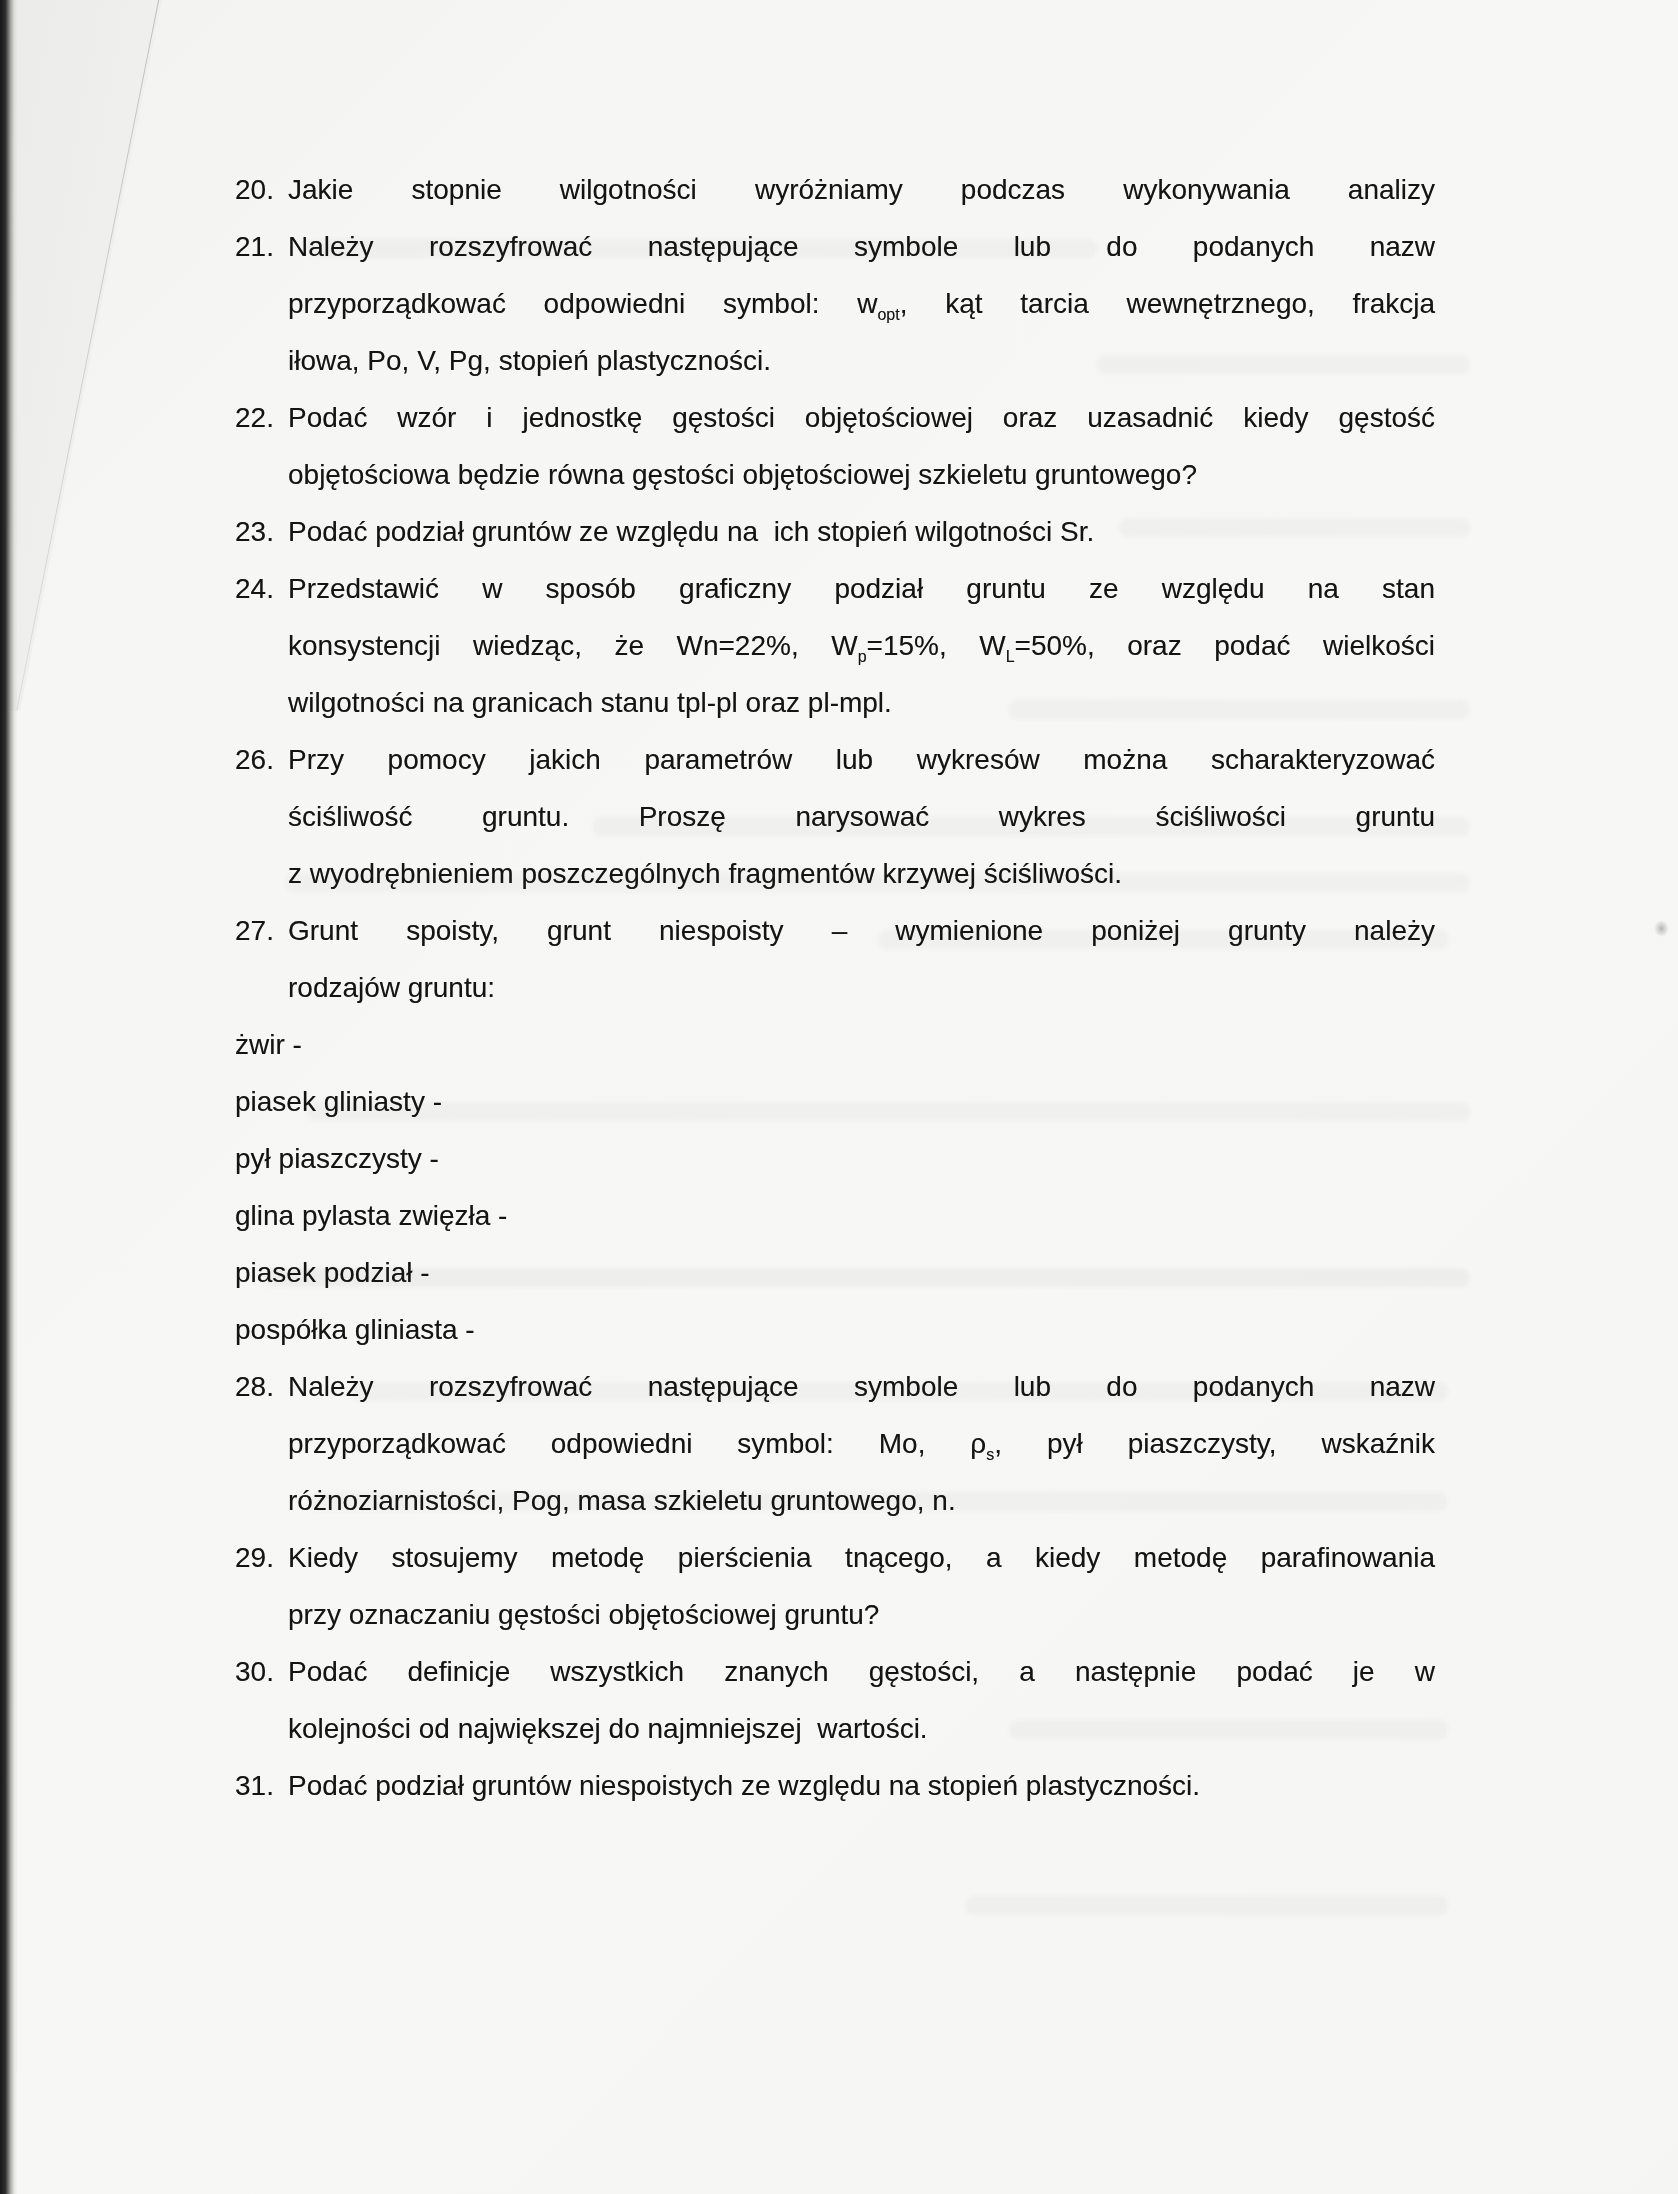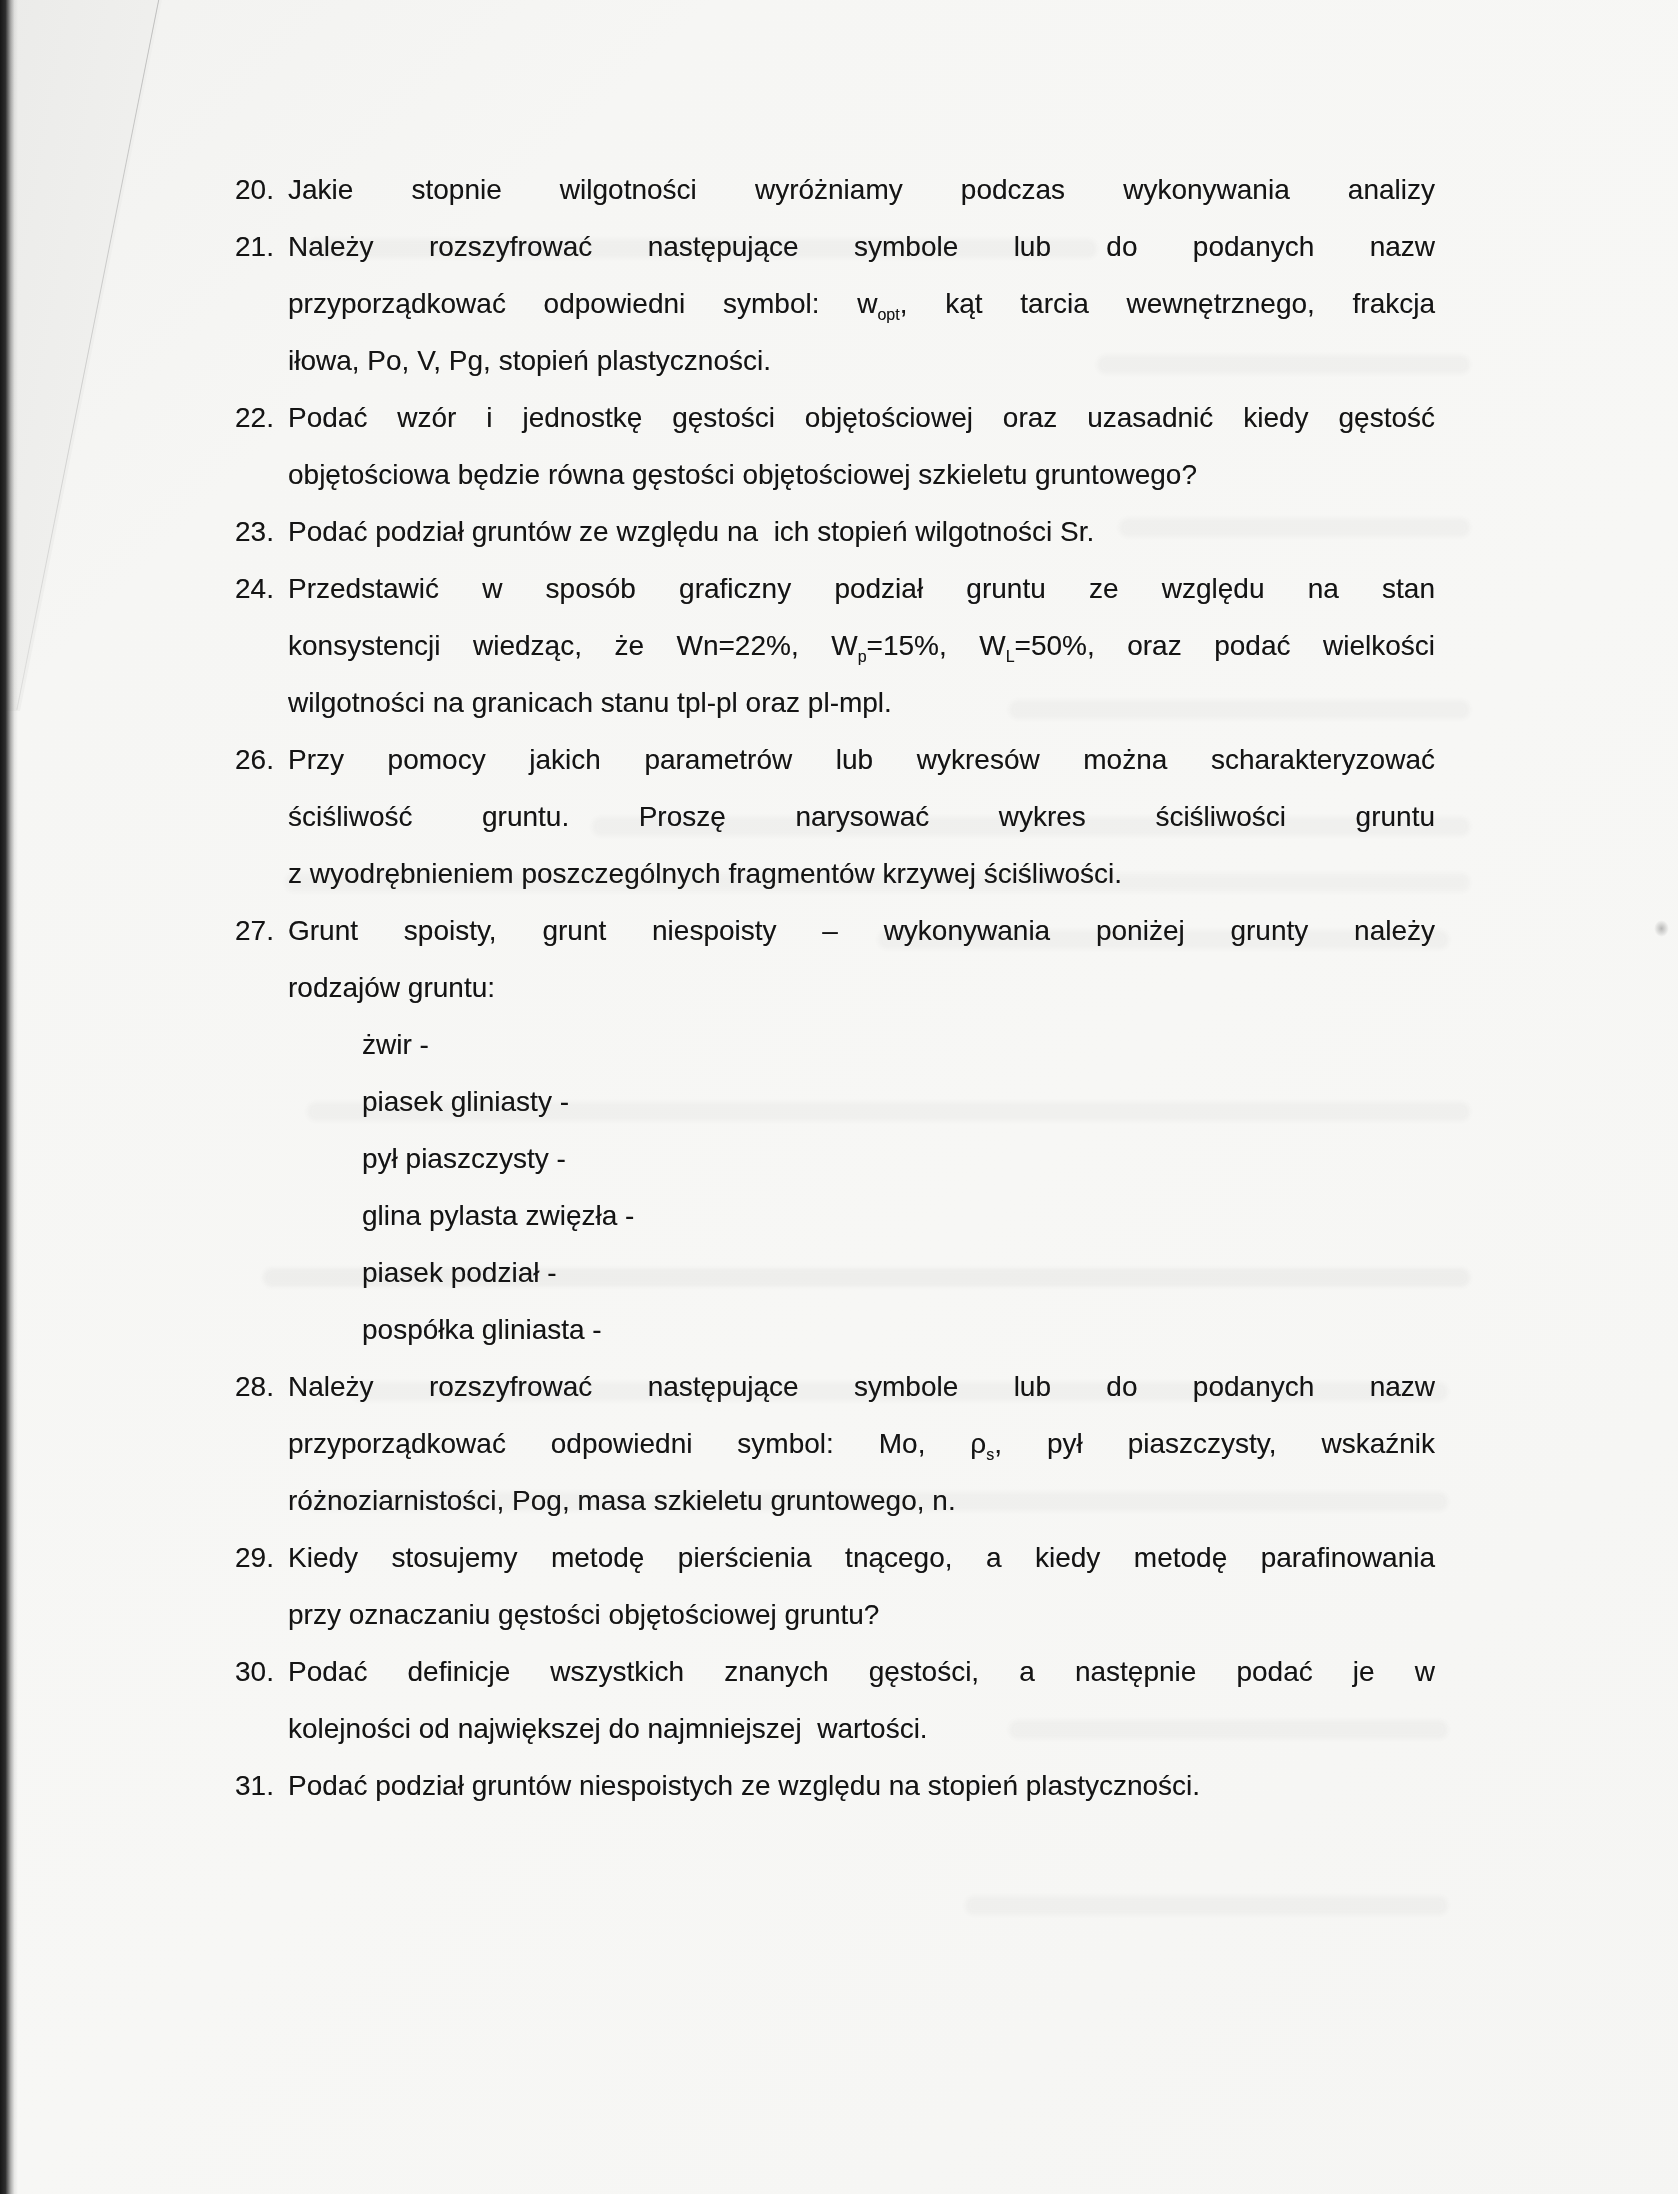--- a/index.html
+++ b/index.html
@@ -45,21 +45,21 @@
     text-shadow:0 0 0.4px rgba(25,25,25,.38);
   }
   .q-item { margin:0; }
   .line {
     font-size:28px; line-height:57px; min-height:57px;
     white-space:normal;
   }
   .line.j { text-align:justify; text-align-last:justify; }
   .line.l { text-align:left; }
   .line.wrap { margin-left:53px; }
-  .line.sub-line { margin-left:127px; }
+  .line.sub-line { }
   .num { display:inline-block; width:53px; }
   sub { font-size:16px; line-height:0; }
 </style>
 </head>
 <body>
 
 <div id="page">
 
   <div class="corner-wedge"></div>
   <div class="corner-crease"></div>
@@ -101,21 +101,21 @@
         <div class="line j first"><span class="num">24.</span><span>Przedstawić w sposób graficzny podział gruntu ze względu na stan</span></div>
         <div class="line j wrap">konsystencji wiedząc, że Wn=22%, W<sub>p</sub>=15%, W<sub>L</sub>=50%, oraz podać wielkości</div>
         <div class="line l wrap">wilgotności na granicach stanu tpl-pl oraz pl-mpl.</div>
       </div>
       <div class="q-item">
         <div class="line j first"><span class="num">26.</span><span>Przy pomocy jakich parametrów lub wykresów można scharakteryzować</span></div>
         <div class="line j wrap">ściśliwość gruntu. Proszę narysować wykres ściśliwości gruntu</div>
         <div class="line l wrap">z wyodrębnieniem poszczególnych fragmentów krzywej ściśliwości.</div>
       </div>
       <div class="q-item">
-        <div class="line j first"><span class="num">27.</span><span>Grunt spoisty, grunt niespoisty – wykonywania poniżej grunty należy</span></div>
+        <div class="line j first"><span class="num">27.</span><span>Grunt spoisty, grunt niespoisty – wymienione poniżej grunty należy</span></div>
         <div class="line l wrap">rodzajów gruntu:</div>
         <div class="line l sub-line">żwir -</div>
         <div class="line l sub-line">piasek gliniasty -</div>
         <div class="line l sub-line">pył piaszczysty -</div>
         <div class="line l sub-line">glina pylasta zwięzła -</div>
         <div class="line l sub-line">piasek podział -</div>
         <div class="line l sub-line">pospółka gliniasta -</div>
       </div>
       <div class="q-item">
         <div class="line j first"><span class="num">28.</span><span>Należy rozszyfrować następujące symbole lub do podanych nazw</span></div>

